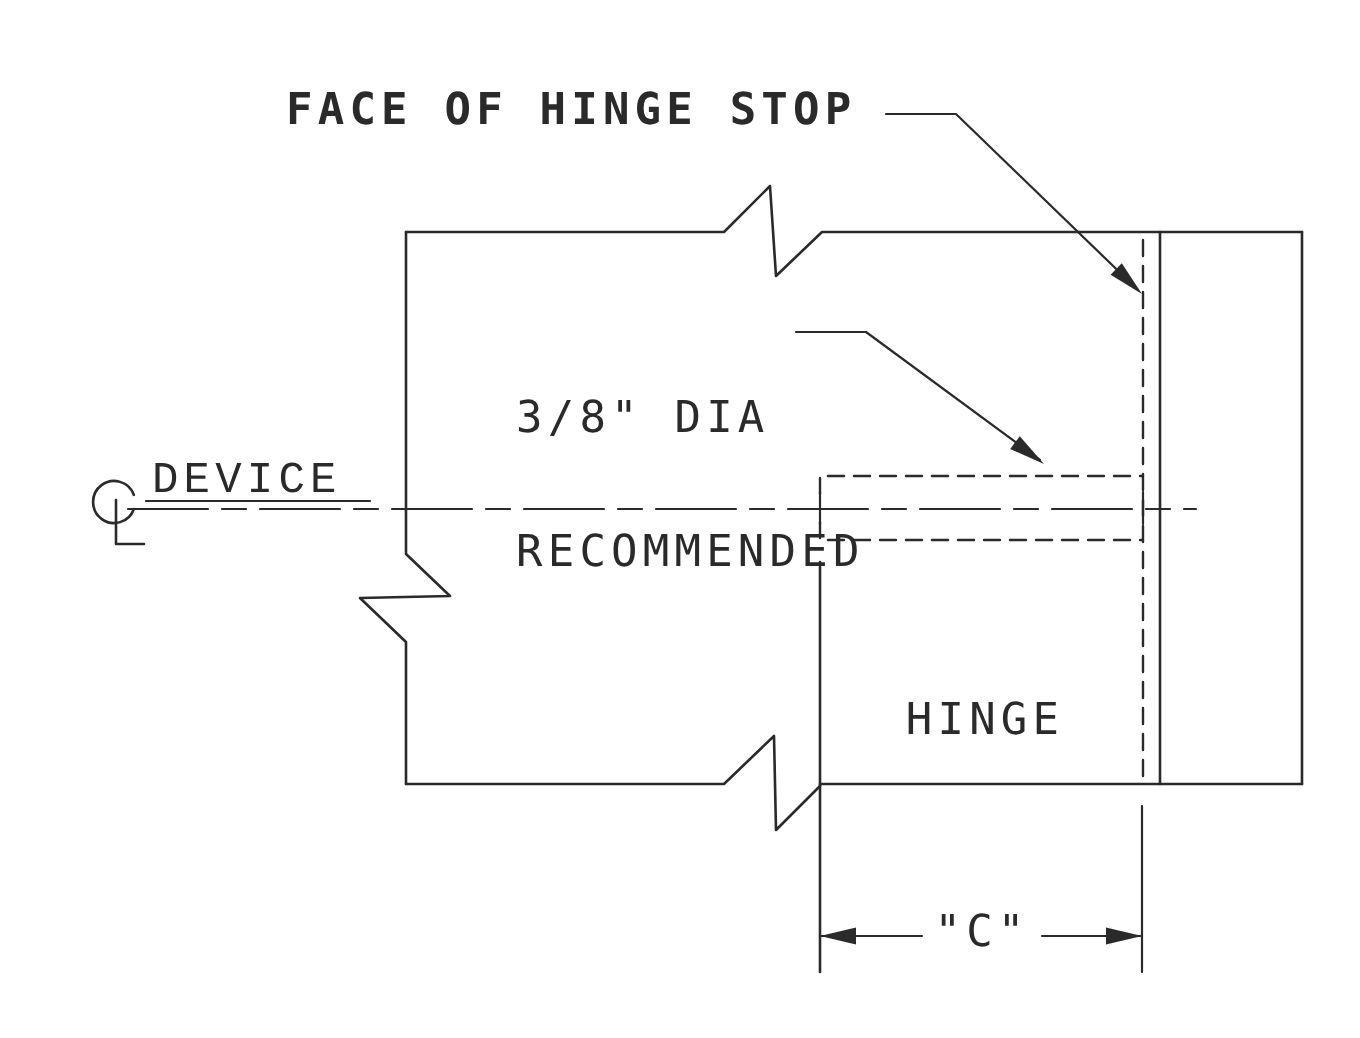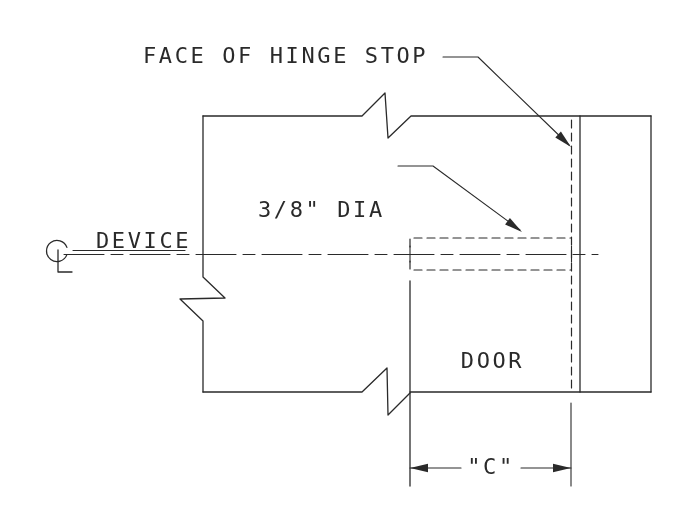--- a/index.html
+++ b/index.html
@@ -60,27 +60,28 @@
 
     <line x1="410" y1="281" x2="410" y2="486"></line>
     <line x1="571" y1="403" x2="571" y2="486" stroke-width="1.1"></line>
 
     <line x1="410" y1="468" x2="461" y2="468" stroke-width="1.1"></line>
     <line x1="521" y1="468" x2="571" y2="468" stroke-width="1.1"></line>
     <polygon points="410,468 428,463.8 428,472.2" fill="#2a2a2a" stroke="none"></polygon>
     <polygon points="571,468 553,463.8 553,472.2" fill="#2a2a2a" stroke="none"></polygon>
   </svg>
 
-  <div class="lbl" style="left:143px;top:45px;">FACE OF HINGE STOP</div>
+  <div class="lbl" style="left:143px;top:45px;font-weight:bold;">FACE OF HINGE STOP</div>
 
   <div class="lbl" style="left:258px;top:154px;">
     <div>3/8" DIA</div>
+    <div>RECOMMENDED</div>
   </div>
 
-  <div class="lbl" style="left:96px;top:230px;">DEVICE</div>
+  <div class="lbl" style="left:76px;top:230px;font-family:Liberation Mono, monospace;">DEVICE</div>
 
   <div class="lbl center" style="left:412px;top:305px;width:161px;">
-    <div>DOOR</div>
+    <div>HINGE</div>
   </div>
 
   <div class="lbl center" style="left:451px;top:456px;width:80px;">"C"</div>
 
 </div>
 
 </body></html>

